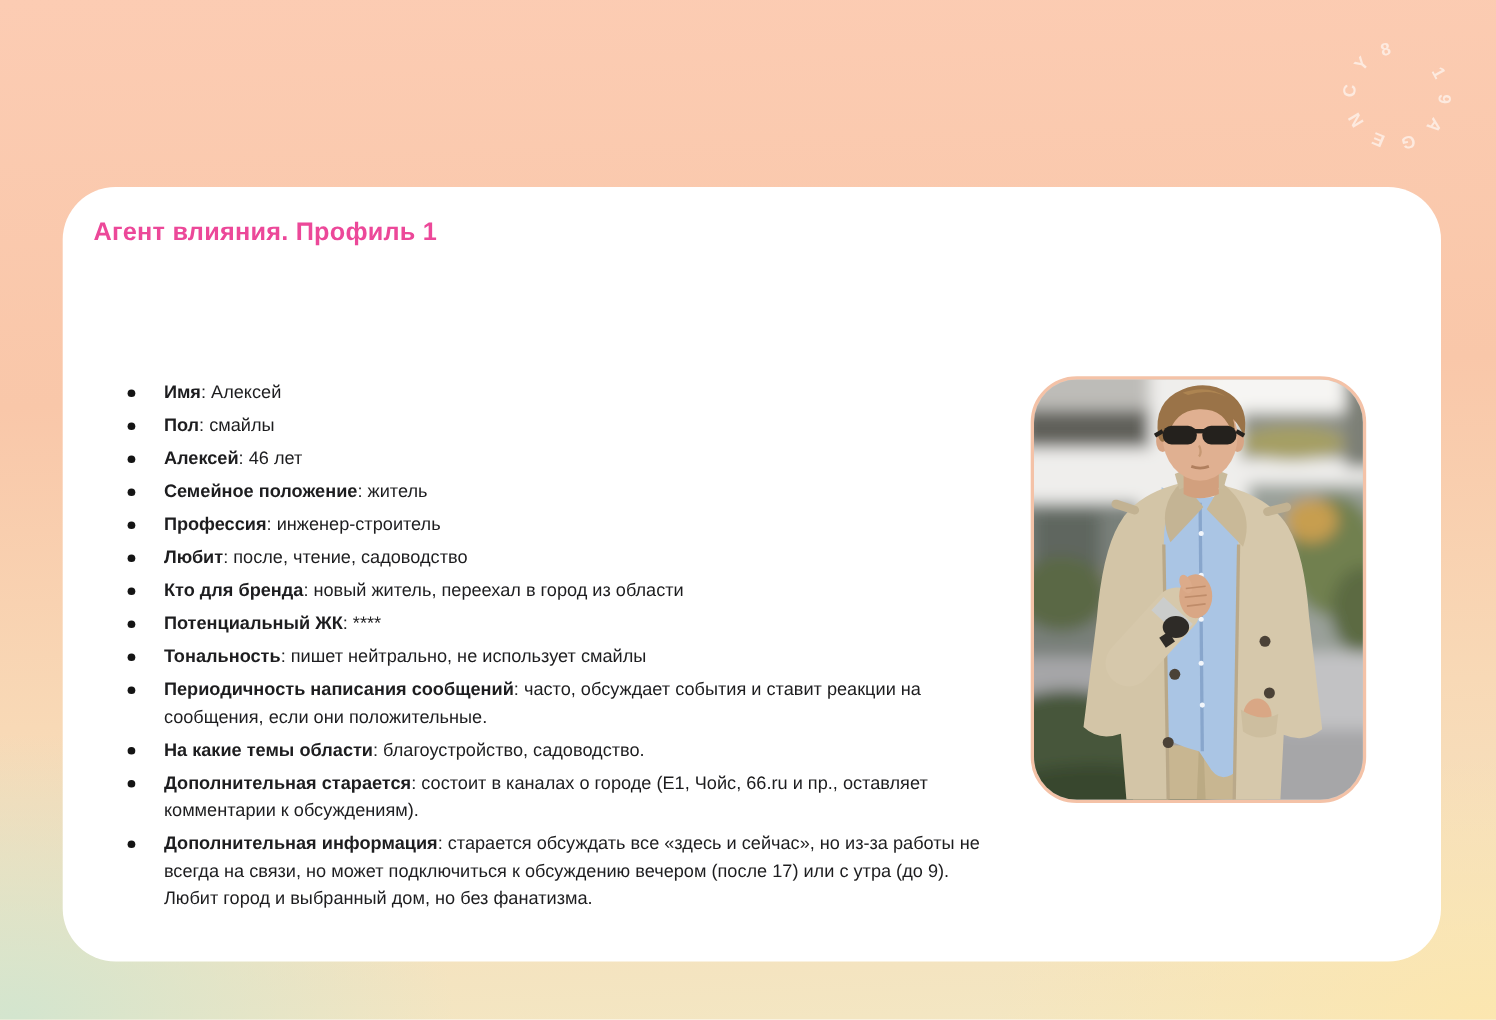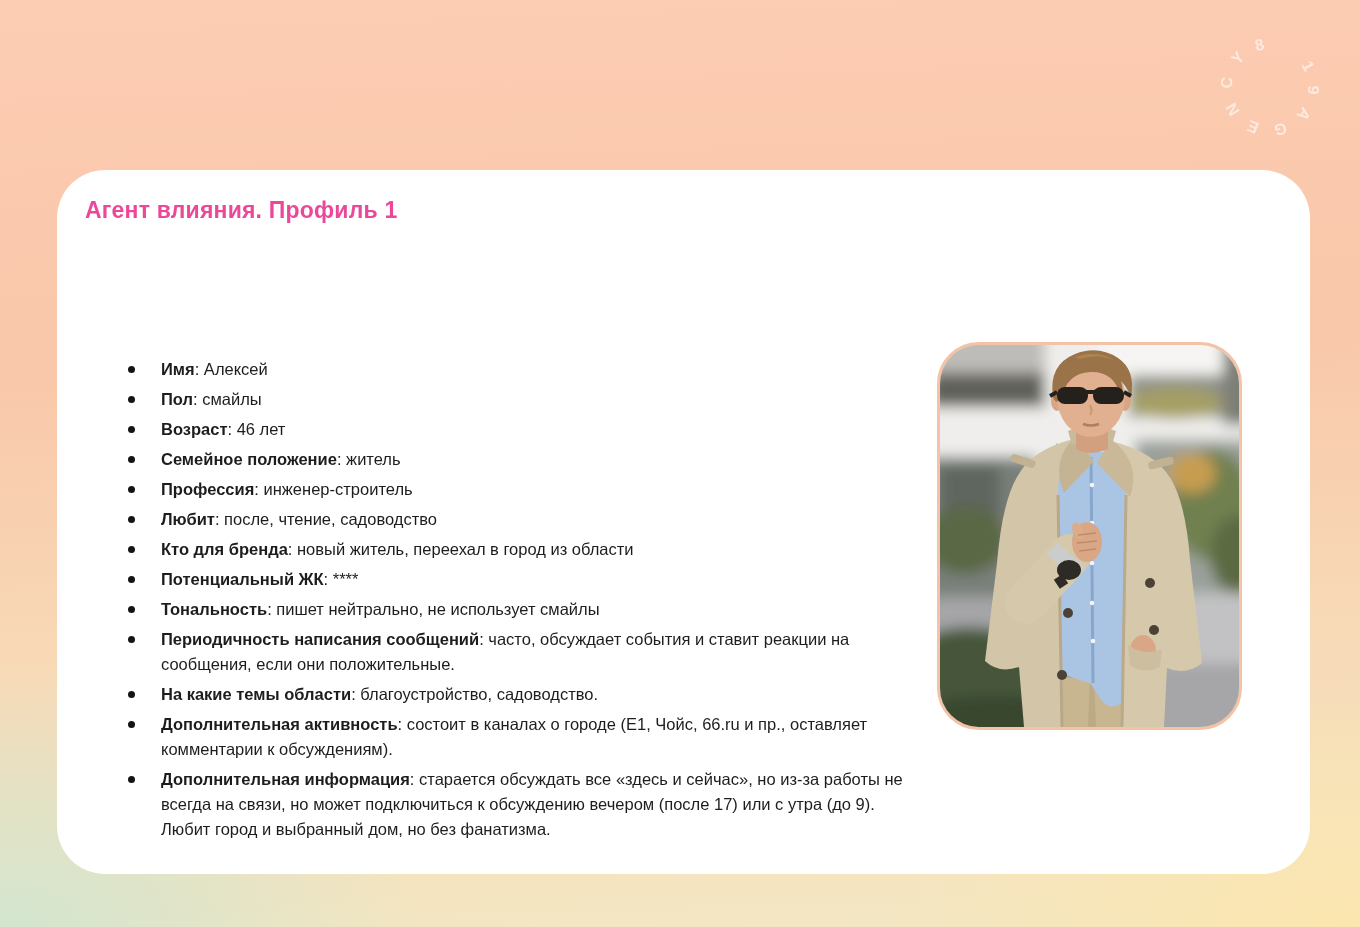--- a/index.html
+++ b/index.html
@@ -18,21 +18,21 @@
   .card{
     position:absolute;left:57px;top:170px;width:1253px;height:704px;
     background:#ffffff;border-radius:48px;
   }
   .title{
     position:absolute;left:28px;top:27px;
     font-size:23px;font-weight:700;color:#ec4899;letter-spacing:.2px;
   }
   .list{
     position:absolute;left:53px;top:171px;width:800px;
-    margin:16px;padding:0;list-style:none;
+    margin:4px;padding:0;list-style:none;
   }
   .list li{
     position:relative;padding-left:35px;margin-bottom:5px;
     font-size:16.5px;line-height:25px;color:#1d1d1f;
   }
   .bullet{
     position:absolute;left:2px;top:9px;width:7px;height:7px;
     border-radius:50%;background:#141414;
   }
   .list b{font-weight:700;}
@@ -64,21 +64,21 @@
   <ul class="list">
   <li>
     <span class="bullet"></span><b>Имя</b><span>: Алексей</span>
   </li>
 
   <li>
     <span class="bullet"></span><b>Пол</b><span>: смайлы</span>
   </li>
 
   <li>
-    <span class="bullet"></span><b>Возраст</b><span>: 46 лет</span>
+    <span class="bullet"></span><b>Алексей</b><span>: 46 лет</span>
   </li>
 
   <li>
     <span class="bullet"></span><b>Семейное положение</b><span>: житель</span>
   </li>
 
   <li>
     <span class="bullet"></span><b>Профессия</b><span>: инженер-строитель</span>
   </li>
 
@@ -100,21 +100,21 @@
 
   <li>
     <span class="bullet"></span><b>Периодичность написания сообщений</b><span>: часто, обсуждает события и ставит реакции на сообщения, если они положительные.</span>
   </li>
 
   <li>
     <span class="bullet"></span><b>На какие темы области</b><span>: благоустройство, садоводство.</span>
   </li>
 
   <li>
-    <span class="bullet"></span><b>Дополнительная активность</b><span>: состоит в каналах о городе (Е1, Чойс, 66.ru и пр., оставляет комментарии к обсуждениям).</span>
+    <span class="bullet"></span><b>Дополнительная старается</b><span>: состоит в каналах о городе (Е1, Чойс, 66.ru и пр., оставляет комментарии к обсуждениям).</span>
   </li>
 
   <li>
     <span class="bullet"></span><b>Дополнительная информация</b><span>: старается обсуждать все «здесь и сейчас», но из-за работы не всегда на связи, но может подключиться к обсуждению вечером (после 17) или с утра (до 9). Любит город и выбранный дом, но без фанатизма.</span>
   </li>
 </ul>
 
   <div class="photo">
     <svg viewBox="0 0 299 382" preserveAspectRatio="none">
       <defs>

